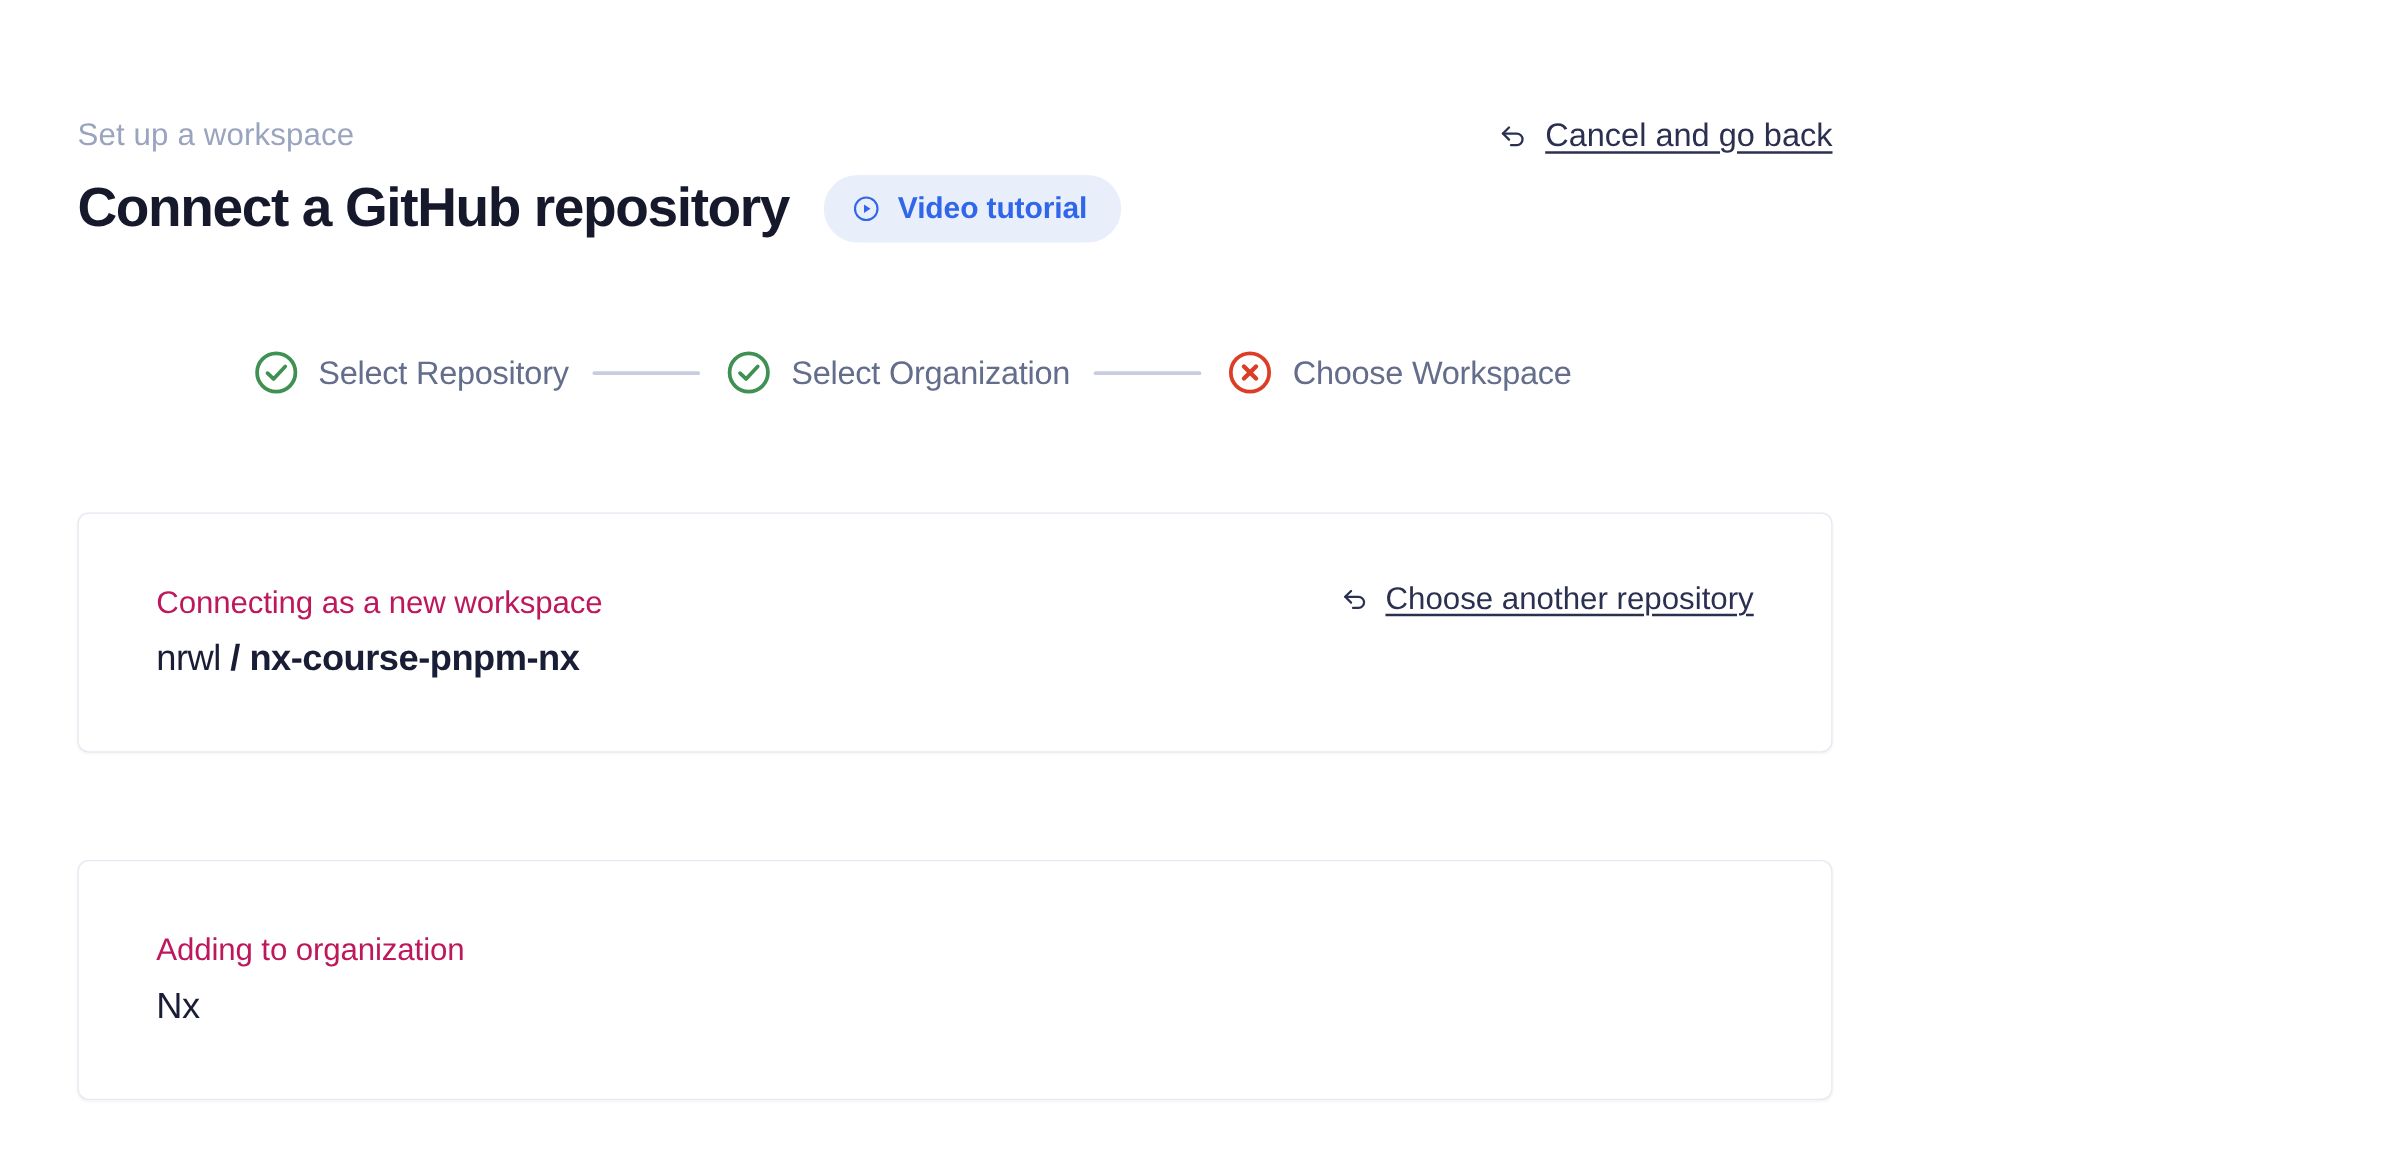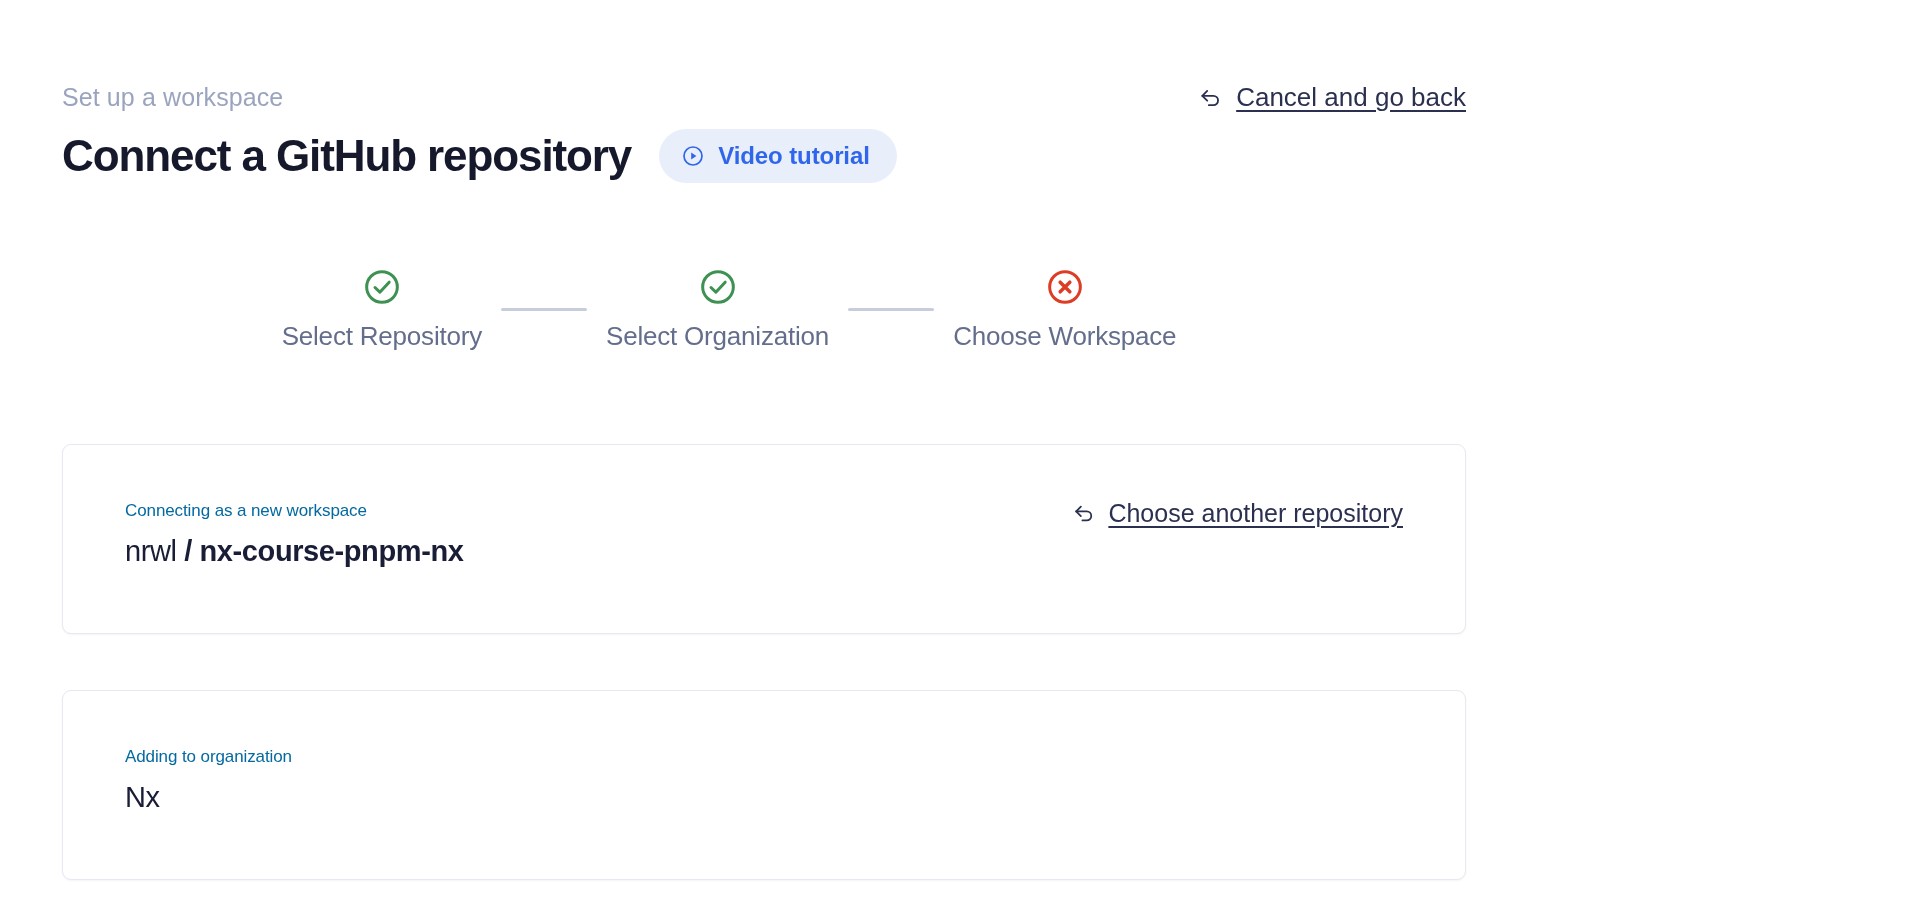--- a/index.html
+++ b/index.html
@@ -15,21 +15,21 @@
     color: #15182b;
     overflow: hidden;
     position: relative;
   }
 
   .page {
     position: relative;
     width: 1528px;
     height: 924px;
     box-sizing: border-box;
-    padding: 4px 62px;
+    padding: 15px 62px;
   }
 
   
   .header {
     position: relative;
     padding-top: 78px;
   }
 
   .breadcrumb {
     font-size: 25px;
@@ -102,21 +102,20 @@
     align-items: center;
     justify-content: center;
     margin-top: 84px;
     padding-right: 70px;
     gap: 0;
   }
   .step {
     display: inline-flex;
     align-items: center;
     gap: 14px;
-    flex-direction: column;
   }
   .step .step-icon { display: block; width: 40px; height: 40px; flex: 0 0 auto; }
   .step .step-label {
     font-size: 26px;
     color: #646e8c;
     font-weight: 400;
     letter-spacing: -0.2px;
     white-space: nowrap;
   }
   .connector {
@@ -132,26 +131,26 @@
   .card {
     border: 1px solid #e7e9f2;
     border-radius: 9px;
     background: #ffffff;
     box-shadow: 0 1px 2px rgba(30, 36, 70, 0.05);
     box-sizing: border-box;
     position: relative;
     padding: 56px 62px 56px 62px;
     min-height: 190px;
   }
-  .card + .card { margin-top: 56px; }
+  .card + .card { margin-top: 86px; }
   .card-first { margin-top: 92px; }
 
   .card-label {
-    font-size: 17px;
-    color: #0369a1;
+    font-size: 25px;
+    color: #be185d;
     font-weight: 400;
     letter-spacing: -0.1px;
     line-height: 1.2;
   }
   .card-value {
     margin-top: 13px;
     font-size: 29px;
     color: #191d35;
     line-height: 1.2;
     letter-spacing: -0.4px;

